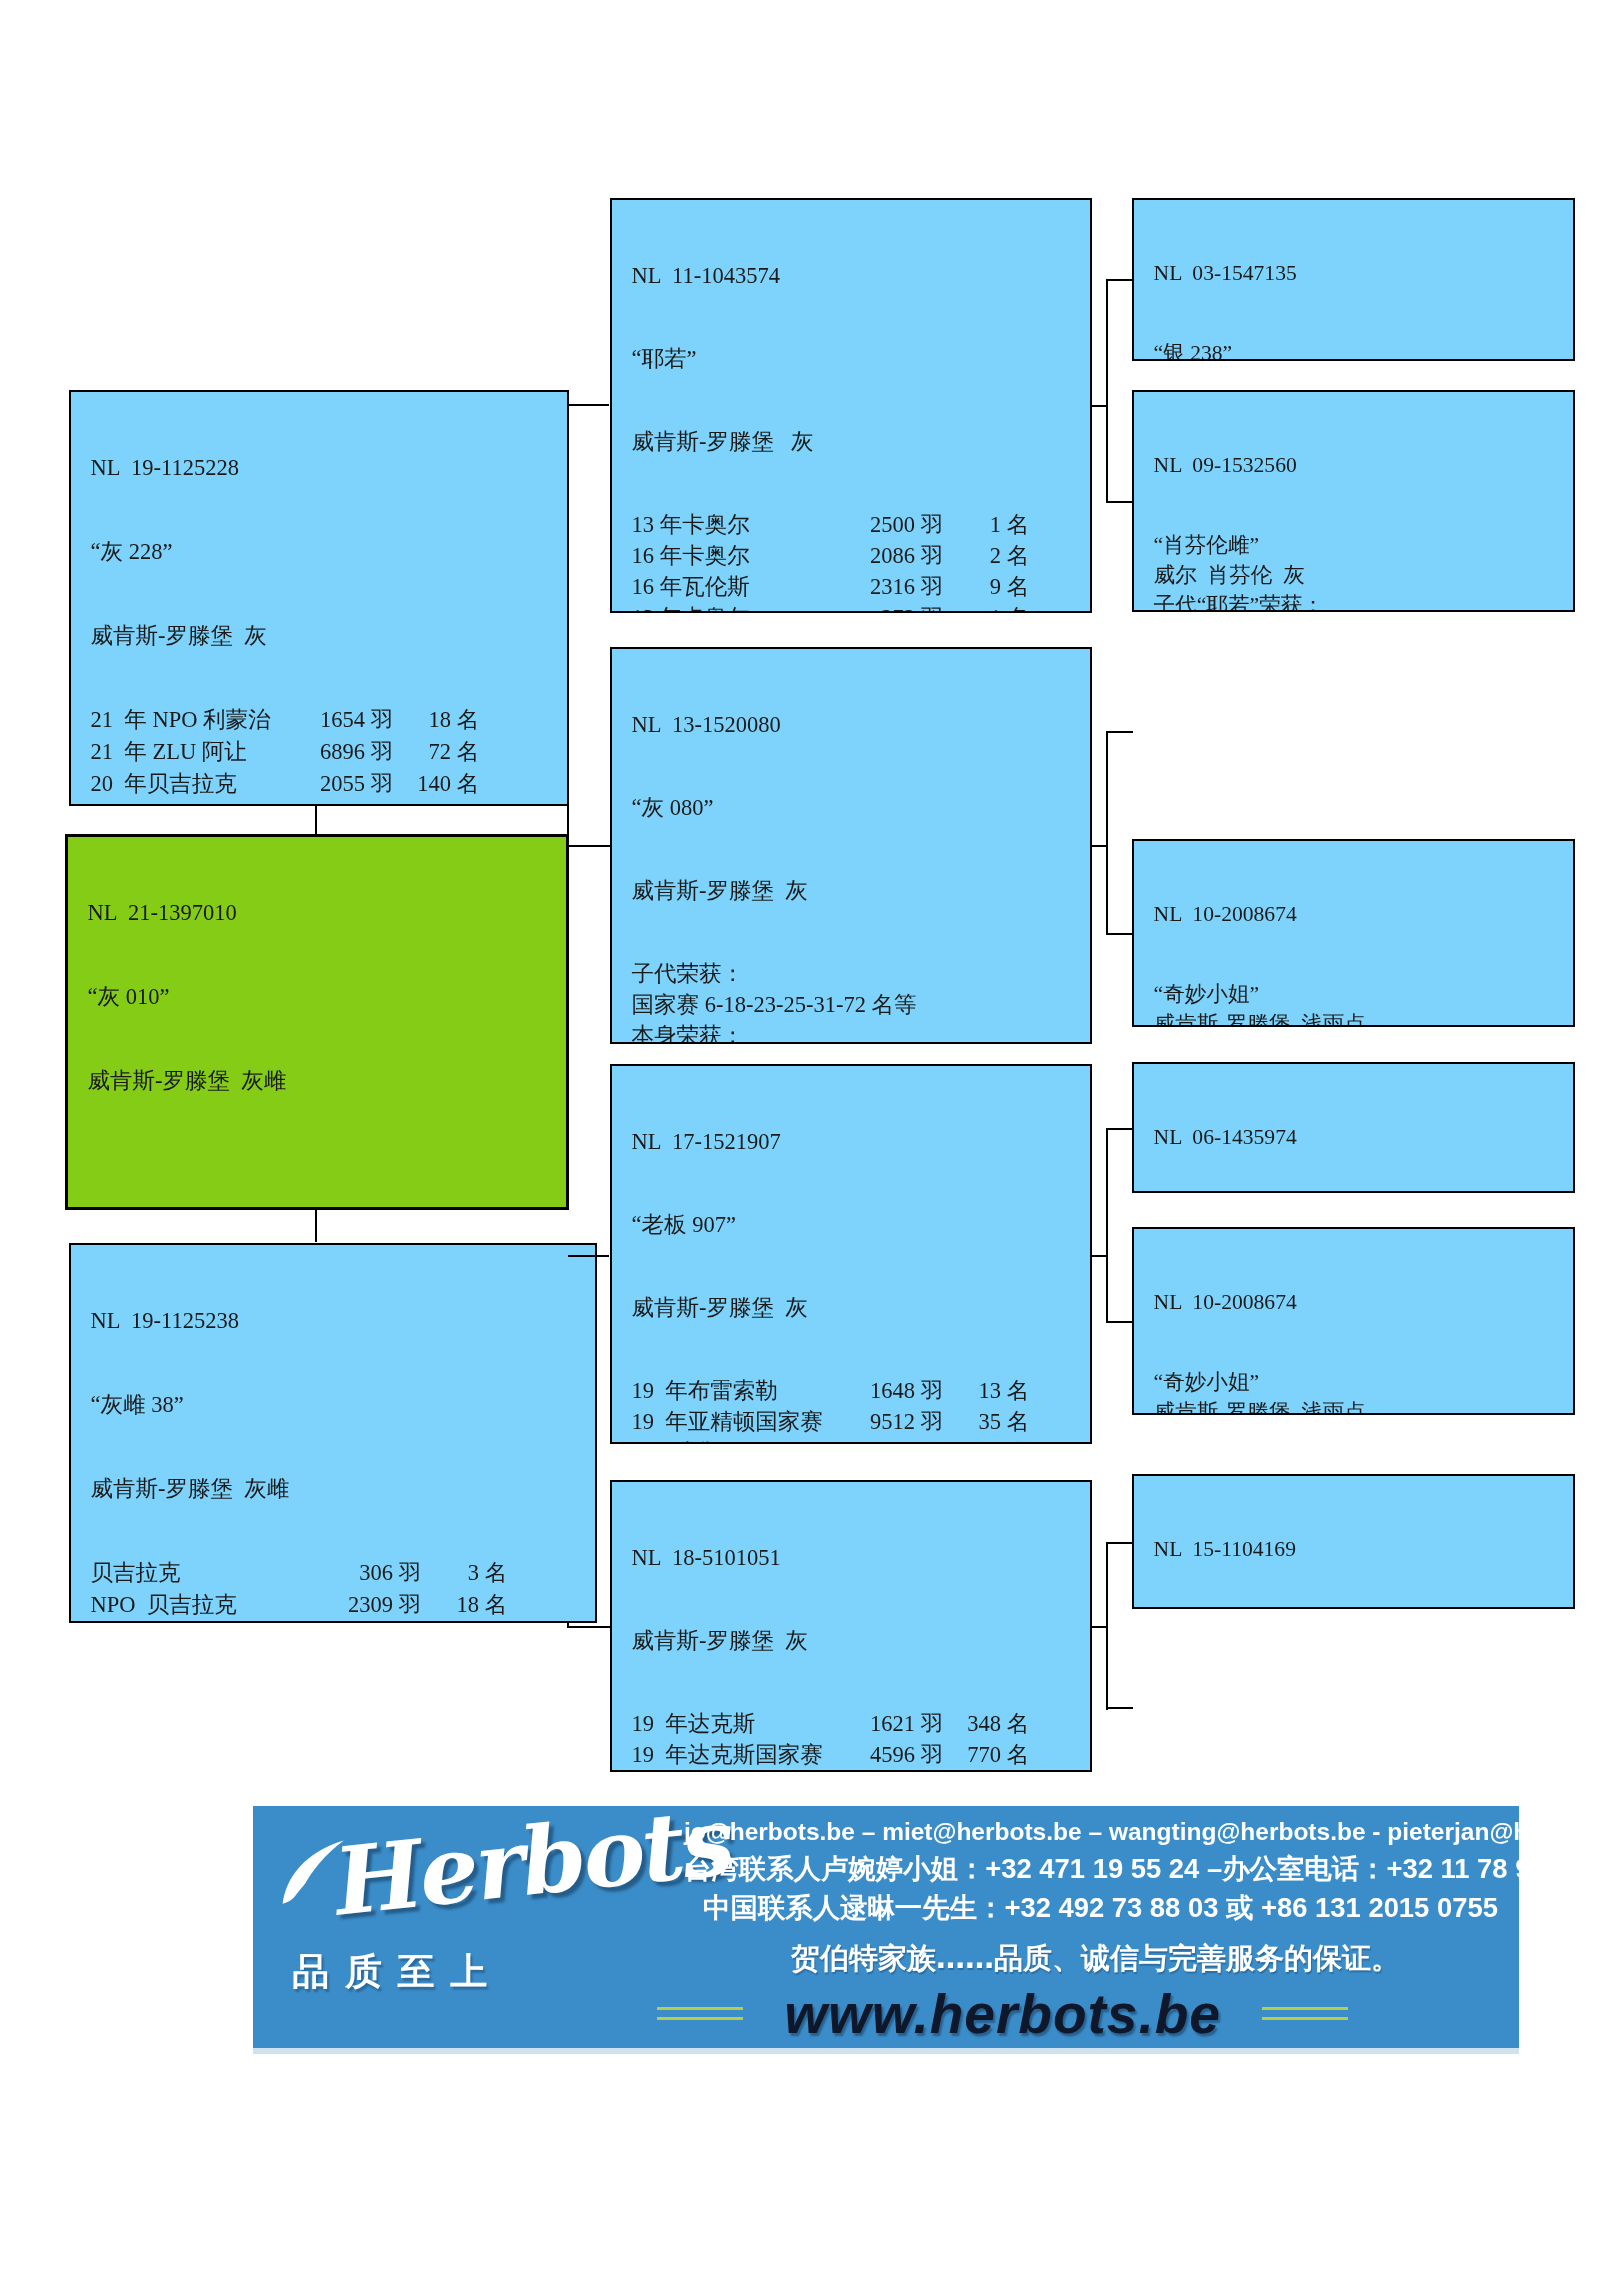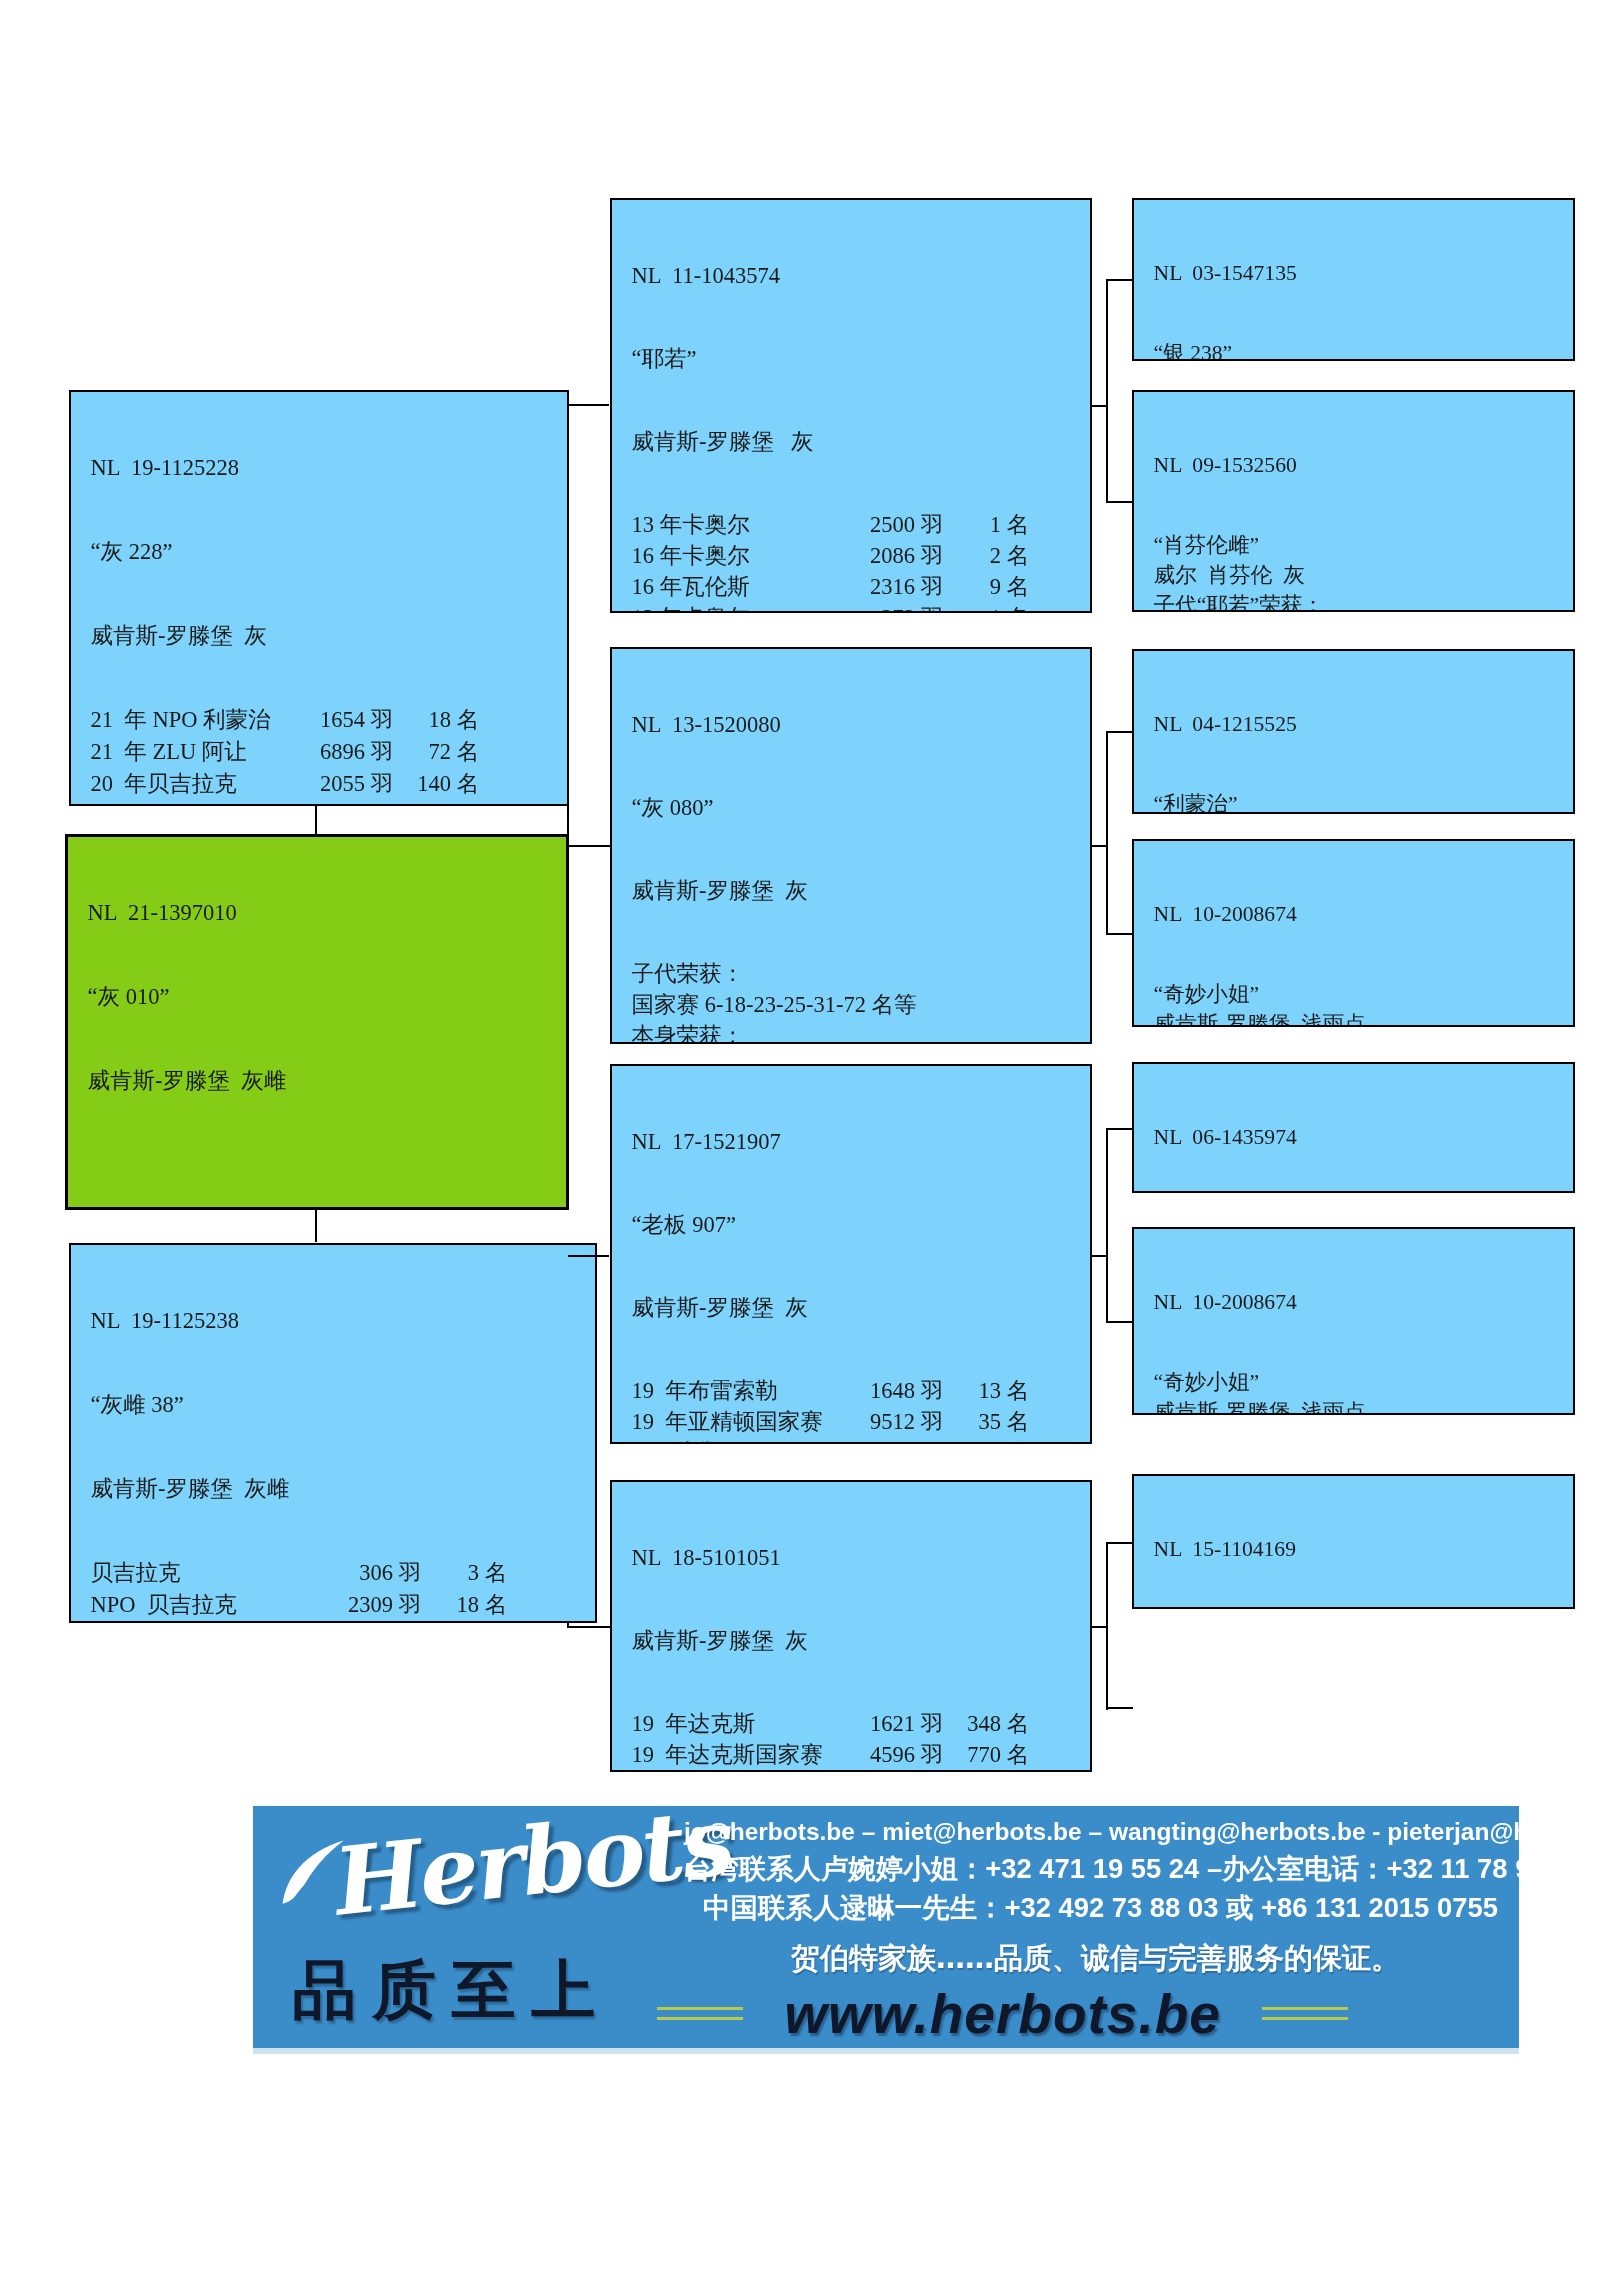--- a/index.html
+++ b/index.html
@@ -48,21 +48,21 @@
   
   .banner{position:absolute;left:253px;top:1806px;width:1266px;height:248px;
           box-sizing:border-box;background:#3b8dc9;border-bottom:6.9px solid #cfe2f0;
           overflow:hidden;color:#fff;}
   .logo-wrap{position:absolute;left:25.5px;top:2px;width:421px;height:240px;}
   .logo-text{display:inline-block;font-family:"DejaVu Serif",serif;font-style:italic;font-weight:bold;
              font-size:93px;line-height:108px;color:#fff;transform:rotate(-6deg);
              letter-spacing:-2.9px;text-shadow:3.9px 4.9px 2.9px rgba(18,52,86,0.55);margin-left:55px;}
   .feather{position:absolute;left:-5.9px;top:33px;width:84px;height:69px;transform:rotate(-14deg);}
   .logo-sub{position:absolute;left:13.7px;top:139px;font-family:Liberation Serif, serif;
-            font-weight:bold;font-size:64px;letter-spacing:15.7px;color:#0f172a;
+            font-weight:bold;font-size:37px;letter-spacing:15.7px;color:#ffffff;
             text-shadow:2px 2.9px 2px rgba(18,52,86,0.4);}
   .contact{position:absolute;left:431px;top:7.8px;width:833px;text-align:center;
            font-family:"Liberation Sans",sans-serif;font-weight:bold;}
   .c-line{line-height:39px;font-size:27.4px;white-space:nowrap;}
   .c-line.emails{font-size:24.5px;line-height:35px;}
   .slogan{position:absolute;left:421px;top:133px;width:843px;text-align:center;
           font-family:"DejaVu Sans","Liberation Sans",sans-serif;font-weight:bold;font-size:29px;
           text-shadow:1px 2px 1px rgba(18,52,86,0.35);}
   .site-row{position:absolute;left:235px;top:173px;width:1029px;height:69px;
             display:flex;align-items:center;justify-content:center;gap:41px;}
@@ -122,24 +122,20 @@
     <div class="rows"><div class="row"><span class="l">19  年达克斯</span><span class="c">1621 羽</span><span class="r">348 名</span></div><div class="row"><span class="l">19  年达克斯国家赛</span><span class="c">4596 羽</span><span class="r">770 名</span></div><div class="row"><span class="l">雷瑟</span><span class="c">1400 羽</span><span class="r">8 名</span></div></div>
   </div>
 
   <div class="pbox colR" id="b7">
     <div class="line">NL  03-1547135</div>
     <div class="rows"><div class="row"><span class="t">“银 238”</span></div></div>
   </div>
   <div class="pbox colR" id="b8">
     <div class="line">NL  09-1532560</div>
     <div class="rows"><div class="row"><span class="t">“肖芬伦雌”</span></div><div class="row"><span class="t">威尔  肖芬伦  灰</span></div><div class="row"><span class="t">子代“耶若”荣获：</span></div></div>
-  </div>
-  <div class="pbox colR" id="b9">
-    <div class="line">NL  04-1215525</div>
-    <div class="rows"><div class="row"><span class="t">“利蒙治”</span></div></div>
   </div>
   <div class="pbox colR" id="b10">
     <div class="line">NL  10-2008674</div>
     <div class="rows"><div class="row"><span class="t">“奇妙小姐”</span></div><div class="row"><span class="t">威肯斯-罗滕堡  浅雨点</span></div></div>
   </div>
   <div class="pbox colR" id="b11">
     <div class="line">NL  06-1435974</div>
     
   </div>
   <div class="pbox colR" id="b12">

